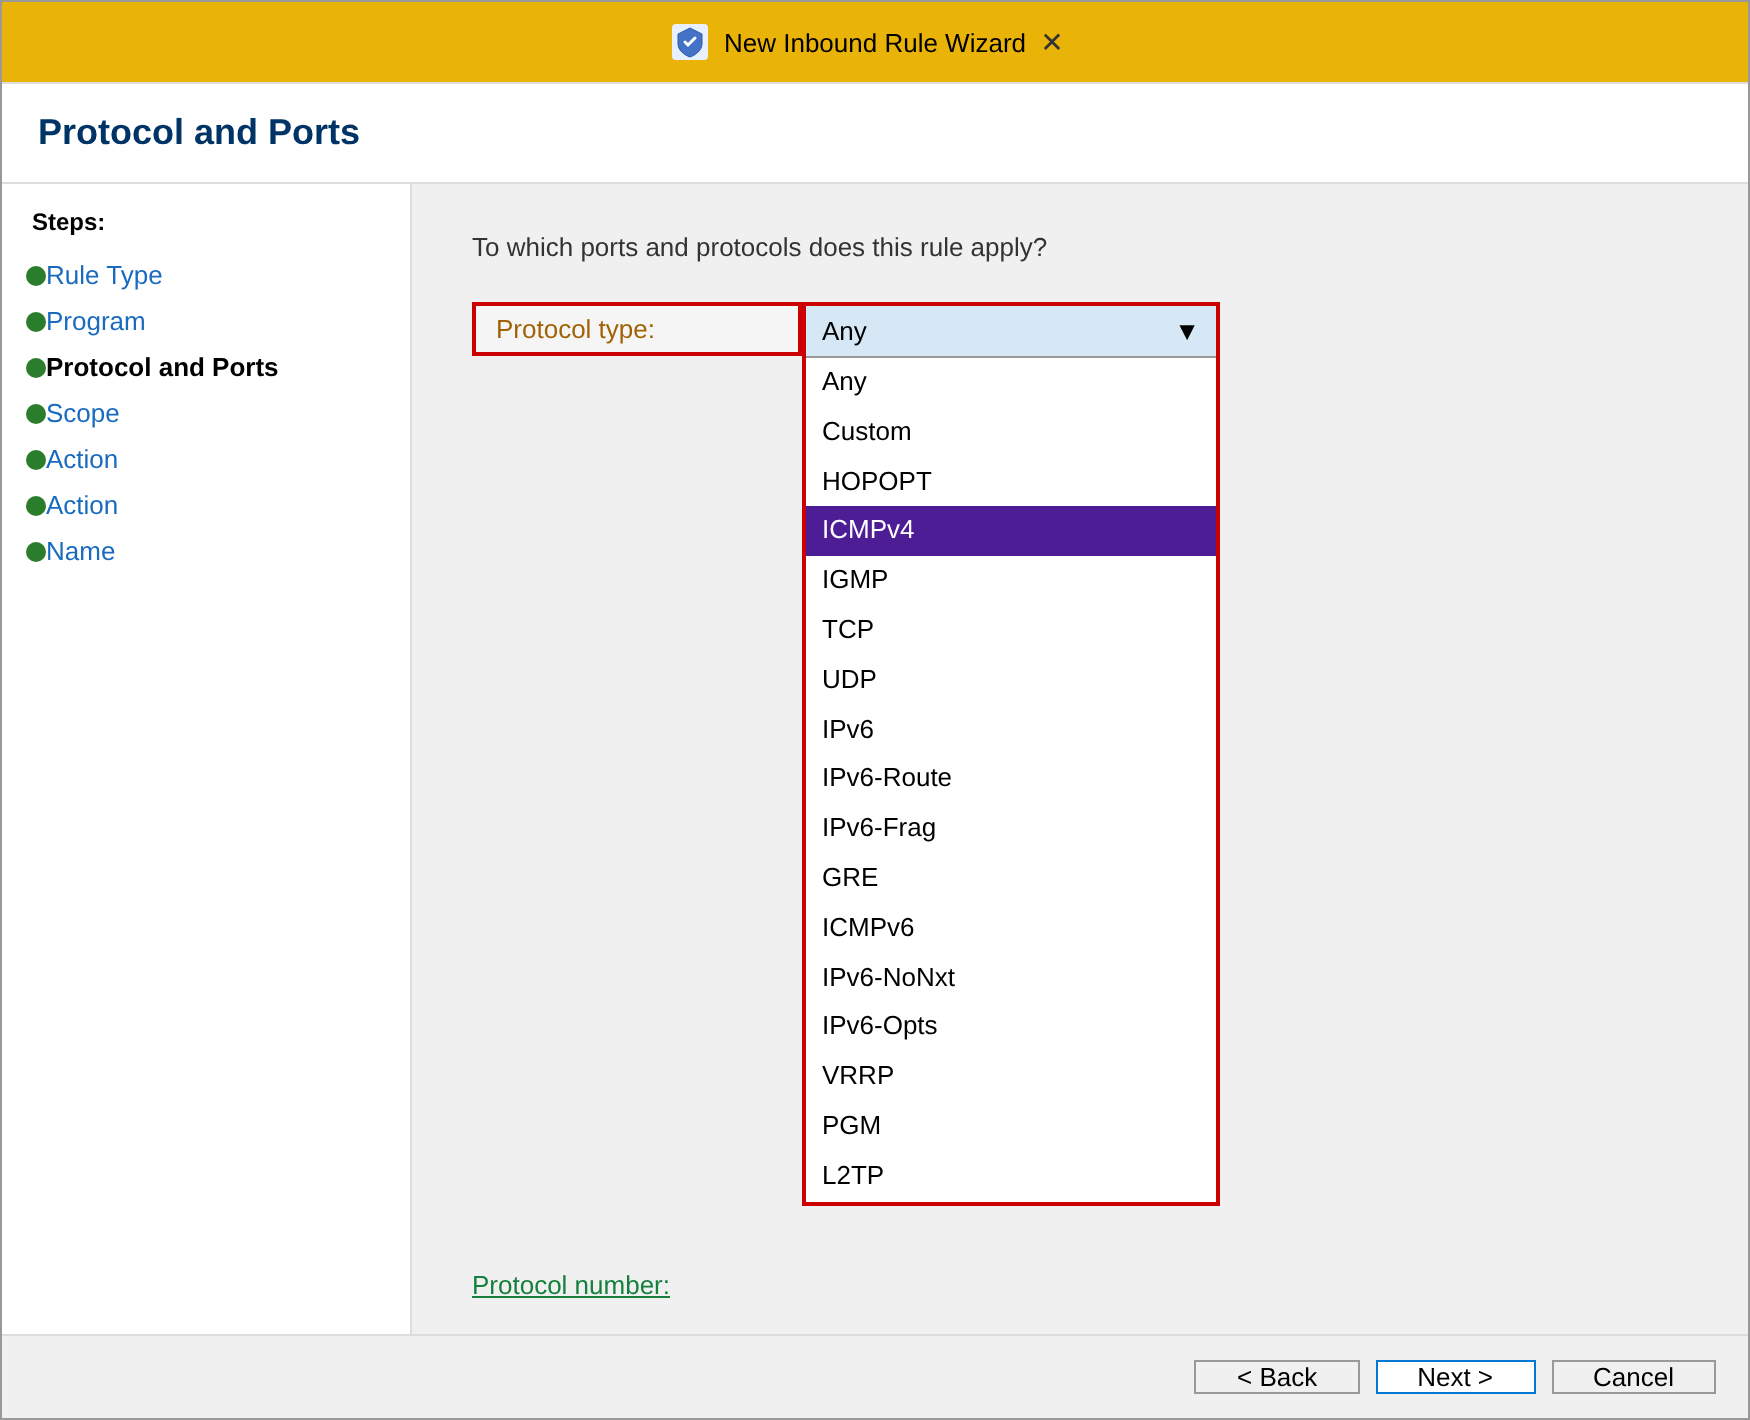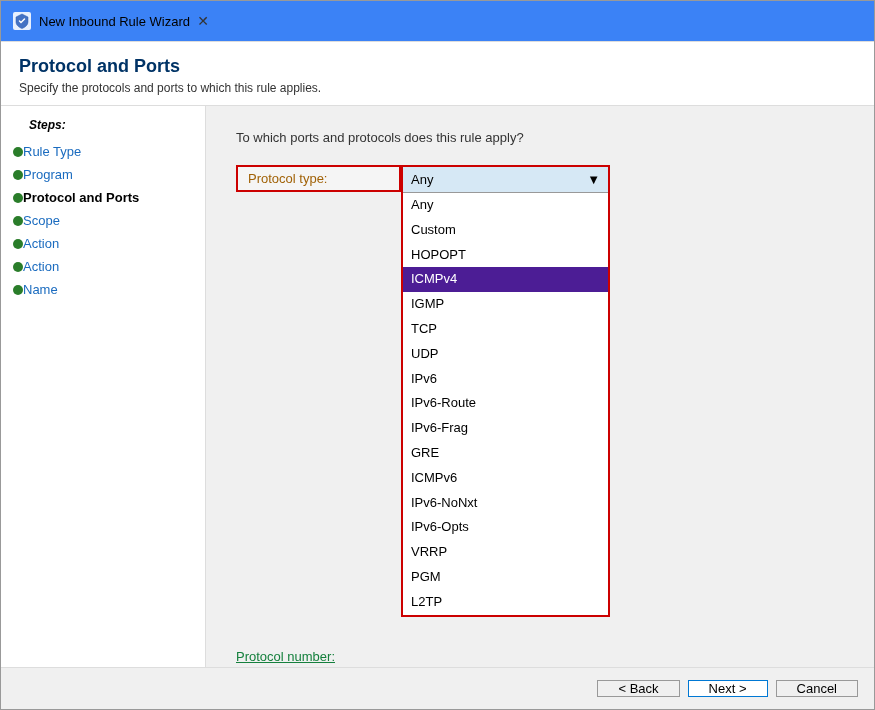--- a/index.html
+++ b/index.html
@@ -17,24 +17,24 @@
     .window {
       width: 875px;
       height: 710px;
       background: #f0f0f0;
       border: 1px solid #999;
       display: flex;
       flex-direction: column;
       box-shadow: 2px 2px 8px rgba(0,0,0,0.3);
     }
     .title-bar {
-      background: #3b82f6;
-      display: flex;
-      align-items: center;
-      justify-content: flex-start;
+      background: #eab308;
+      display: flex;
+      align-items: center;
+      justify-content: center;
       padding: 20px 12px;
       border-bottom: 1px solid #ddd;
       height: 38px;
       flex-shrink: 0;
     }
     .title-bar-left {
       display: flex;
       align-items: center;
       gap: 8px;
     }
@@ -84,22 +84,21 @@
       width: 205px;
       background: #ffffff;
       border-right: 1px solid #ddd;
       padding: 12px 0;
       flex-shrink: 0;
     }
     .steps-label {
       font-weight: 700;
       font-size: 12px;
       color: #000;
-      padding: 0 12px 8px 28px;
-      font-style: italic;
+      padding: 0 12px 8px 15px;
     }
     .step-item {
       display: flex;
       align-items: center;
       padding: 4px 12px;
       gap: 0;
       cursor: pointer;
     }
     .step-dot {
       width: 10px;
@@ -237,21 +236,20 @@
         <path d="M9 2 L15 5 L15 10 C15 13 12 15.5 9 16.5 C6 15.5 3 13 3 10 L3 5 Z" fill="#4472c4" stroke="#2a5db0" stroke-width="0.5"></path>
         <path d="M6.5 9 L8 10.5 L11.5 7" stroke="white" stroke-width="1.5" fill="none" stroke-linecap="round"></path>
       </svg>
       <span class="title-text">New Inbound Rule Wizard</span>
     </div>
     <button class="close-btn">✕</button>
   </div>
 
   <div class="page-header">
     <div class="page-title">Protocol and Ports</div>
-    <div class="page-subtitle">Specify the protocols and ports to which this rule applies.</div>
   </div>
 
   <div class="content-area">
 
     <div class="sidebar">
       <div class="steps-label">Steps:</div>
       <div class="step-item">
         <div class="step-dot"></div>
         <span class="step-label">Rule Type</span>
       </div>

